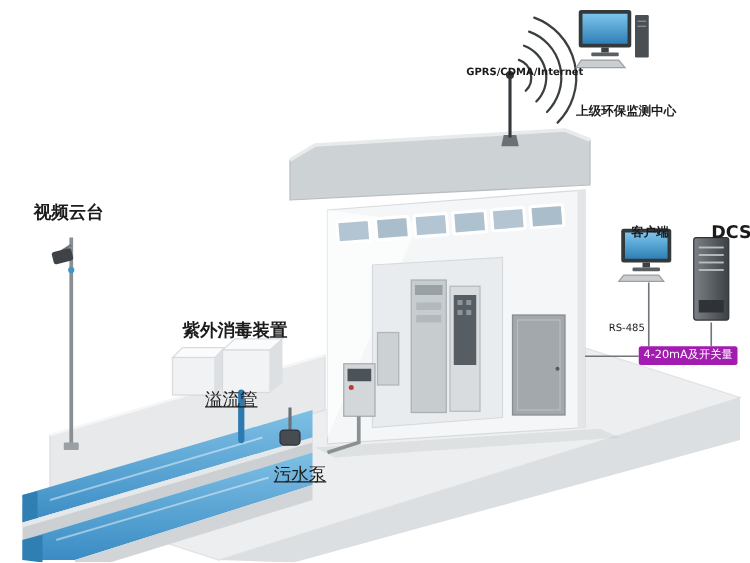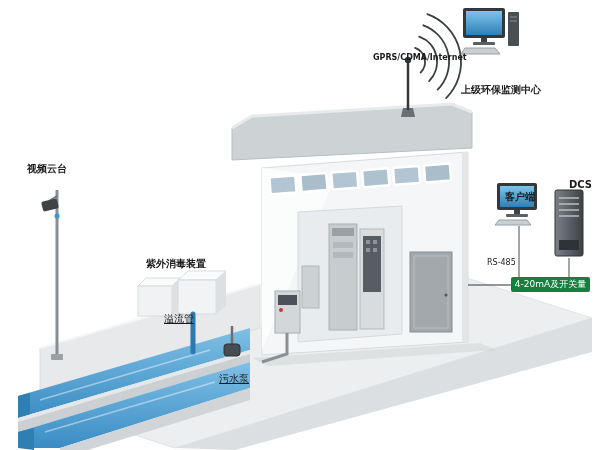--- a/index.html
+++ b/index.html
@@ -1,28 +1,28 @@
 <!DOCTYPE html>
 <html><head>
 <meta charset="utf-8">
 <style>
   html,body{margin:0;padding:0;background:#fff;}
   .scene{position:relative;width:600px;height:450px;background:#ffffff;overflow:hidden;
          font-family:"DejaVu Sans","Liberation Sans",sans-serif;}
   .scene svg{position:absolute;left:0;top:0;}
-  .lbl{position:absolute;color:#1b1b1b;font-size:10px;font-weight:700;white-space:nowrap;line-height:1.1;}
+  .lbl{position:absolute;color:#1b1b1b;font-size:14px;font-weight:700;white-space:nowrap;line-height:1.1;}
   .lbl.reg{font-weight:400;text-decoration:underline;}
   .lbl.tiny{font-size:8px;font-weight:400;}
   .lbl.gprs{font-size:8px;margin-left:39px;}
   .lbl.big{font-size:10px;margin-top:24px;}
   .sign{position:absolute;left:404px;top:212px;width:36px;height:34px;box-sizing:border-box;
         padding:4px 6px 0;background:linear-gradient(180deg,#6ab6e0,#2e85c0);
         color:#fff;font-size:10px;line-height:13px;text-align:center;letter-spacing:1px;
         border:1px solid #9fd0ea;}
-  .badge{position:absolute;left:511px;top:277px;width:79px;height:15px;background:#15803d;
+  .badge{position:absolute;left:511px;top:277px;width:79px;height:15px;background:#a21caf;
          color:#fff;font-size:9px;line-height:15px;text-align:center;border-radius:2px;}
 </style>
 </head>
 <body>
 
 <div class="scene">
 <svg width="600" height="450" viewBox="0 0 600 450">
   <defs>
     <linearGradient id="waterG" x1="0" y1="0" x2="0" y2="1">
       <stop offset="0" stop-color="#7fc0e5"></stop>
@@ -188,21 +188,21 @@
   </g>
 
   <g>
     <line x1="232" y1="344" x2="232" y2="326" stroke="#6a7075" stroke-width="2.5"></line>
     <rect x="224" y="344" width="16" height="12" rx="3" fill="#474c50" stroke="#2f3337" stroke-width="1"></rect>
   </g>
 </svg>
 
 <div class="lbl gprs" style="left:334px;top:54px;">GPRS/CDMA/Internet</div>
 <div class="lbl big" style="left:461px;top:60px;">上级环保监测中心</div>
-<div class="lbl big" style="left:505px;top:167px;">客户端</div>
+<div class="lbl big" style="left:505px;top:157px;">客户端</div>
 <div class="lbl" style="left:559px;top:179px;padding-left:10px;">DCS</div>
 <div class="lbl tiny" style="left:487px;top:259px;">RS-485</div>
 <div class="badge">4-20mA及开关量</div>
 <div class="lbl" style="left:27px;top:163px;">视频云台</div>
 <div class="lbl" style="left:146px;top:258px;">紫外消毒装置</div>
 <div class="lbl reg" style="left:164px;top:313px;">溢流管</div>
 <div class="lbl reg" style="left:219px;top:373px;">污水泵</div>
 </div>
 
 </body></html>

